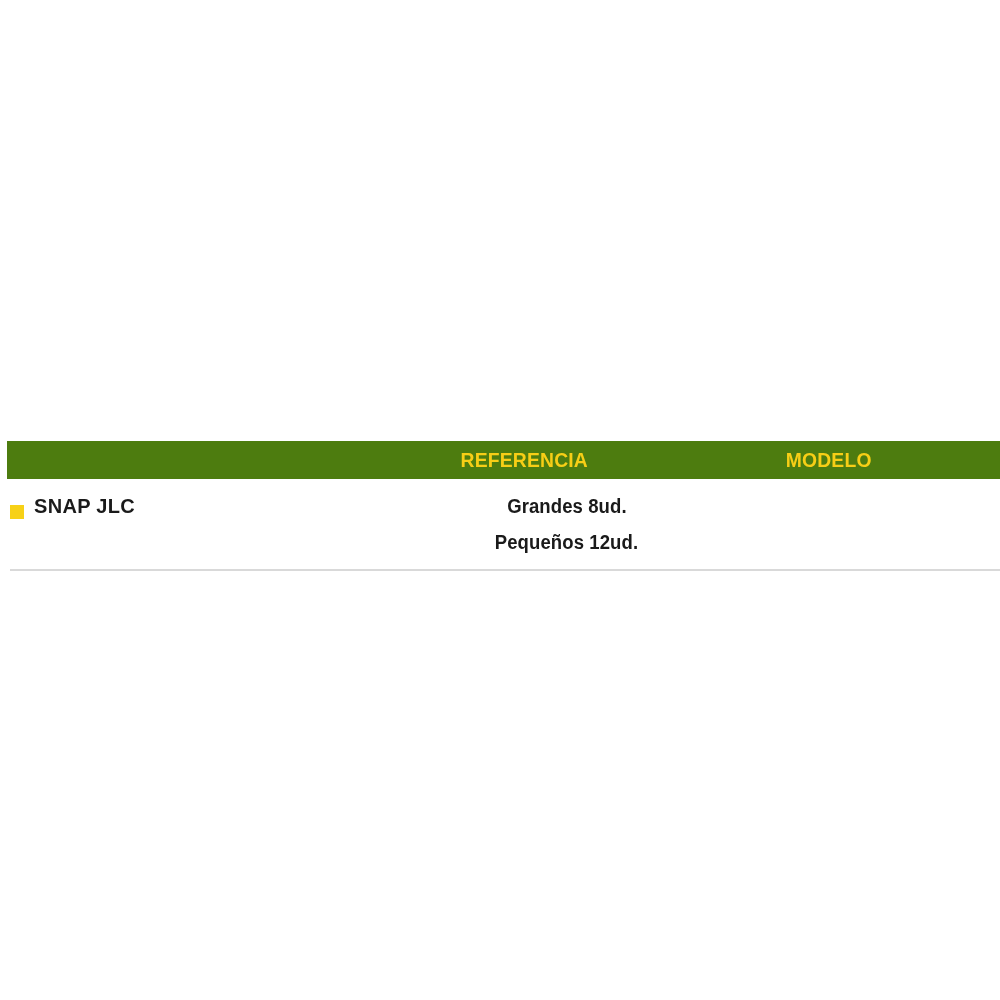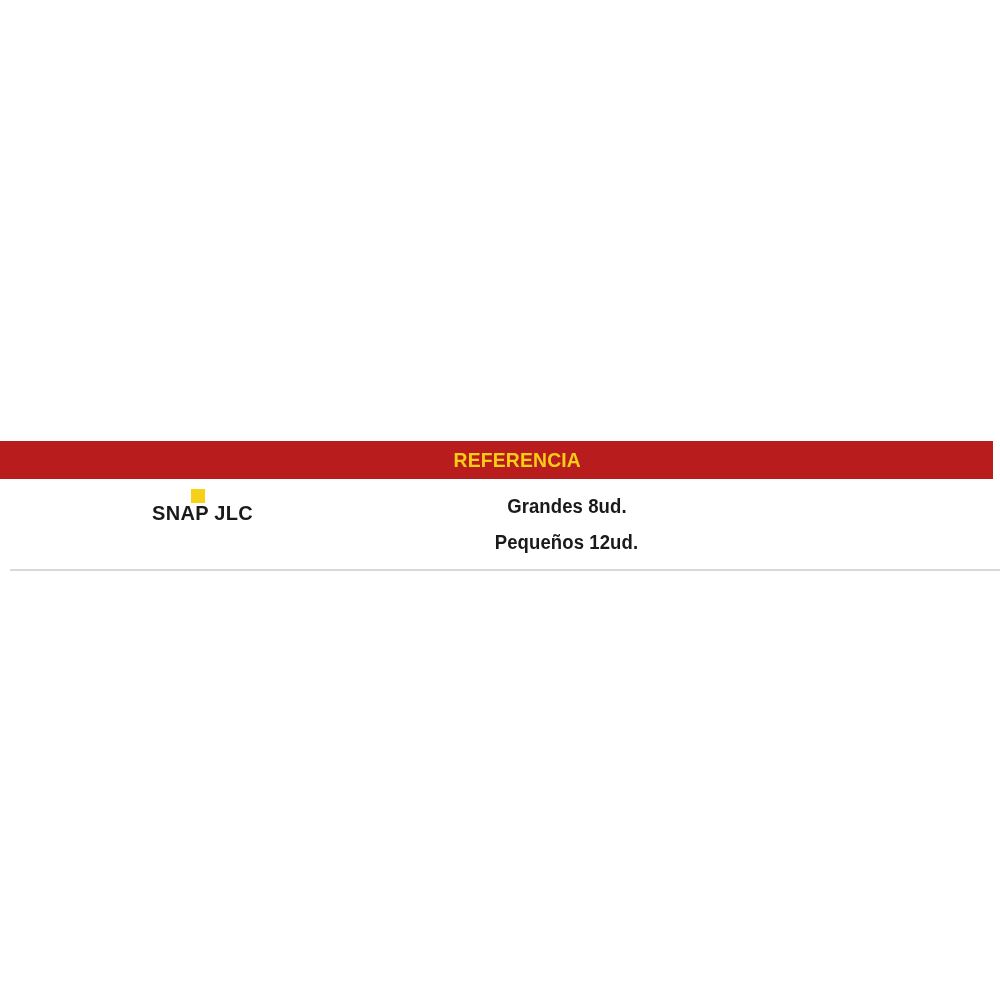--- a/index.html
+++ b/index.html
@@ -26,23 +26,24 @@
   .spec-table {
     position: absolute;
     left: 0;
     top: 441px;
     width: 1000px;
   }
 
   
   .spec-head {
     position: relative;
+    margin-left: 7px;
     width: 993px;
     height: 38px;
-    background: #b91c1c;
+    background: #4d7c0f;
     display: flex;
     align-items: center;
   }
   .col-name   { width: 385px; flex: 0 0 385px; }
   .col-ref    { width: 265px; flex: 0 0 265px; text-align: center; }
   .col-model  { width: 343px; flex: 0 0 343px; text-align: center; }
 
   .head-label {
     color: #f7ce16;
     font-weight: 700;
@@ -61,23 +62,22 @@
     padding-top: 9px;
   }
   .spec-row {
     display: flex;
     align-items: center;
     height: 36px;
   }
 
   .name-cell {
     display: flex;
-    align-items: center;
+    align-items: flex-end;
     padding-left: 3px;
-    flex-direction: column;
   }
   .bullet-square {
     width: 14px;
     height: 14px;
     background: #f7d117;
     flex: 0 0 14px;
     margin-right: 10px;
     position: relative;
     top: 1px;
   }
@@ -119,20 +119,23 @@
 
   <div class="spec-table">
 
     <div class="spec-head">
       <div class="col-name spacer-cell">
         <span class="head-label"></span>
       </div>
       <div class="col-ref">
         <span class="head-label">REFERENCIA</span>
       </div>
+      <div class="col-model">
+        <span class="head-label">MODELO</span>
+      </div>
     </div>
 
     <div class="spec-body">
 
       <div class="spec-row">
         <div class="col-name name-cell">
           <span class="bullet-square"></span>
           <span class="product-name">SNAP JLC</span>
         </div>
         <div class="col-model">

